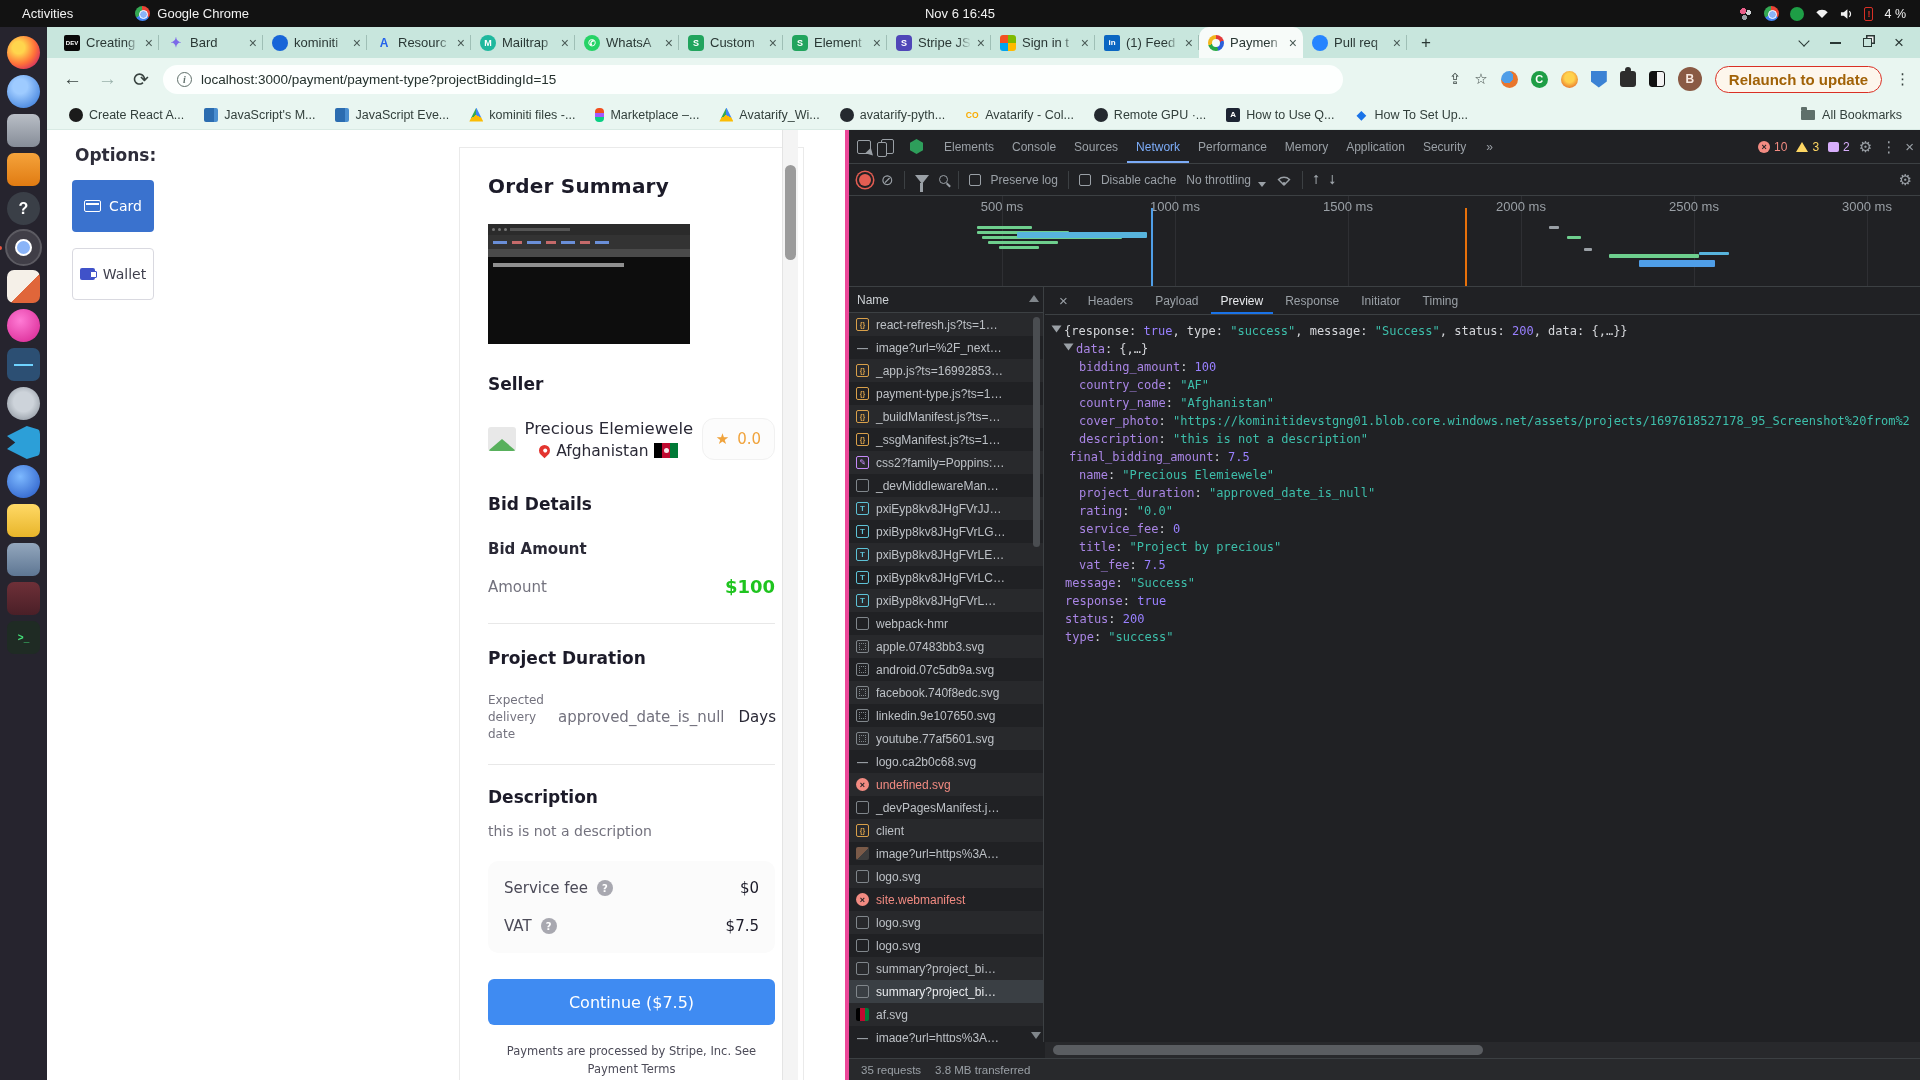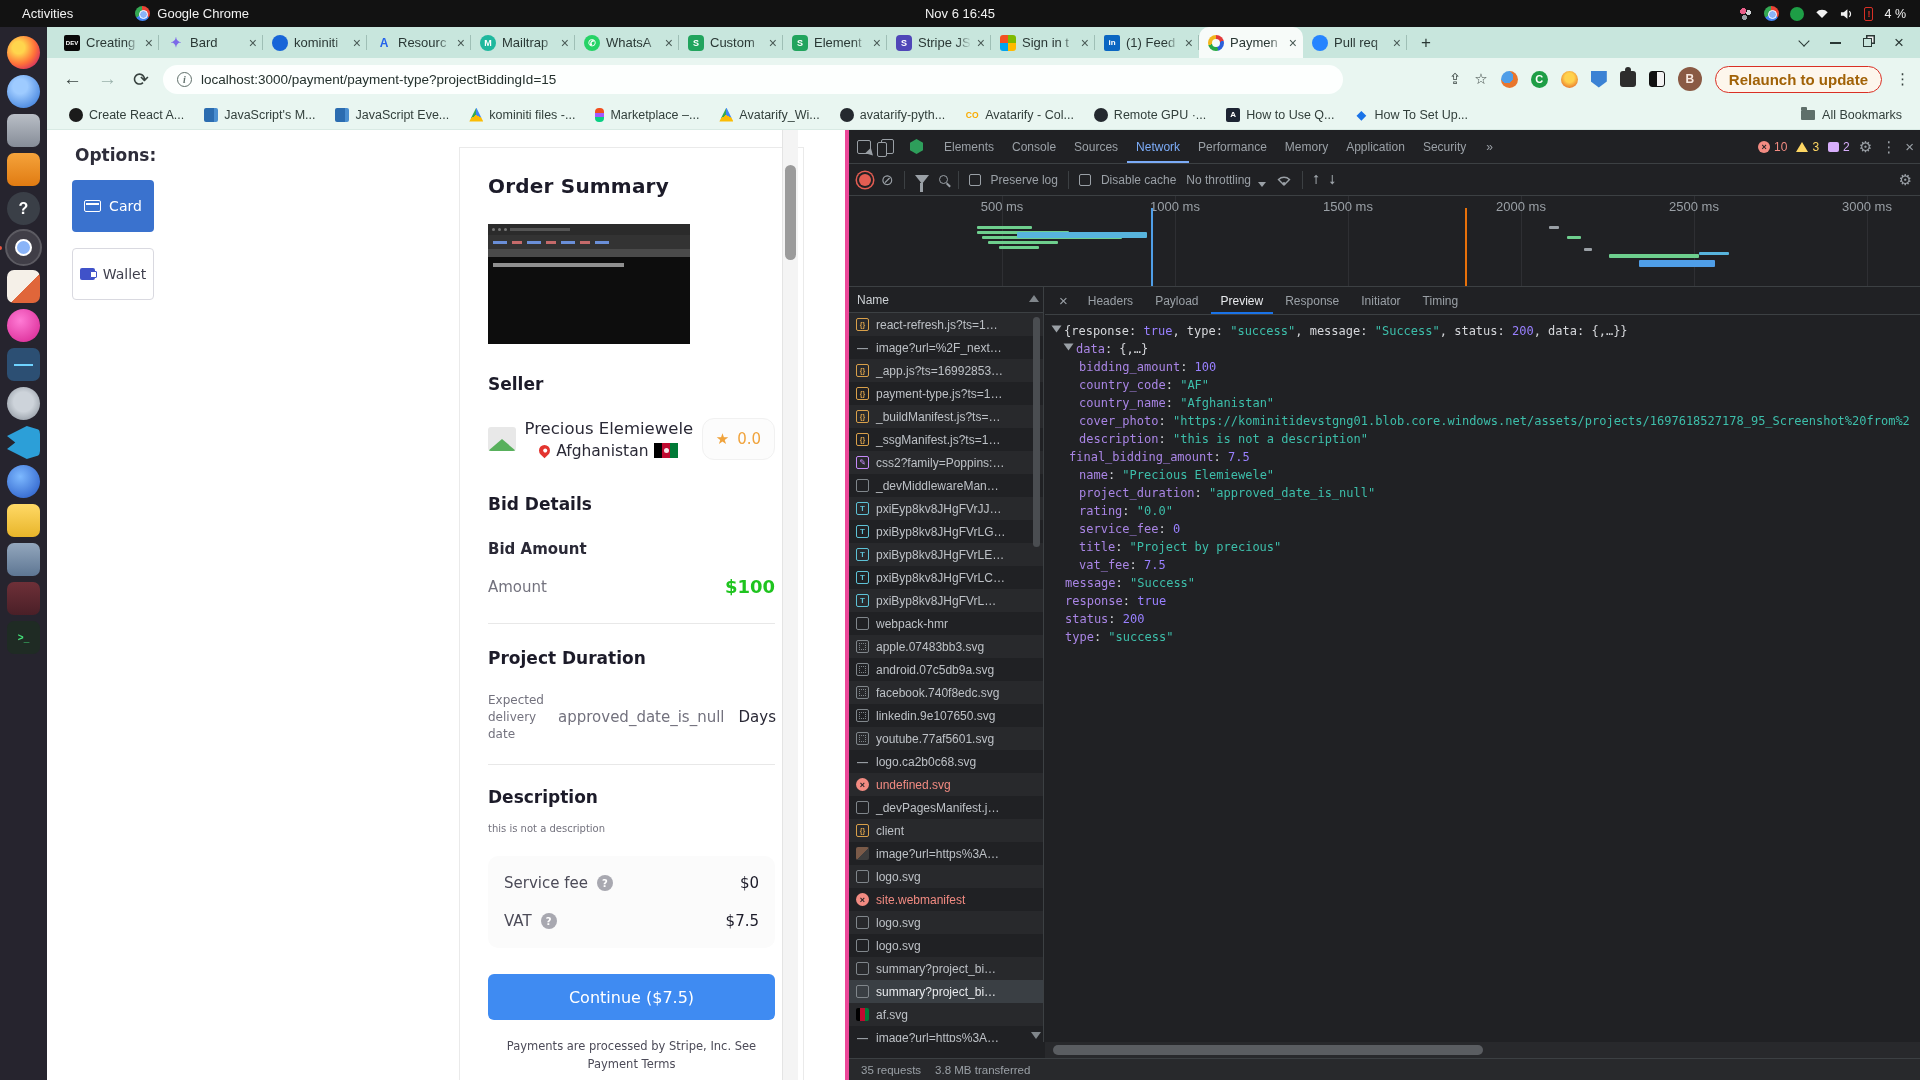--- a/index.html
+++ b/index.html
@@ -150,21 +150,21 @@
   .star{color:#f0a33c;font-size:15px}
   .sub-h{font-size:15px;font-weight:700;color:#2a2936;margin-top:26px}
   .amt-row{display:flex;justify-content:space-between;align-items:center;margin-top:18px}
   .amt-label{font-size:15px;color:#73727e}
   .amt-val{font-size:18px;font-weight:700;color:#1fc41f}
   .hr{height:1px;background:#e8e8e8;margin-top:26px}
   .dur-row{display:flex;align-items:center;gap:14px;margin-top:24px}
   .dur-label{font-size:12px;color:#73727e;width:72px;line-height:1.4}
   .dur-val{font-size:15px;color:#73727e;flex:1}
   .dur-unit{font-size:15px;color:#2a2936}
-  .desc-text{font-size:10px;color:#73727e;margin-top:16px}
+  .desc-text{font-size:14px;color:#73727e;margin-top:16px}
   .fee-box{background:#fbfbfb;border-radius:10px;margin-top:22px;padding:18px 16px}
   .fee-row{display:flex;align-items:center;margin-bottom:20px}
   .fee-row:last-child{margin-bottom:0}
   .fee-name{font-size:15px;color:#4c4b58}
   .qmark{width:16px;height:16px;border-radius:50%;background:#a8a8b0;color:#fff;font-size:10px;font-weight:700;display:inline-flex;align-items:center;justify-content:center;margin-left:9px}
   .fee-val{margin-left:auto;font-size:15px;color:#1c1b29}
   #continue-btn{margin-top:26px;width:100%;height:46px;background:#3f8bf2;border:none;border-radius:6px;color:#fff;font-size:16px;font-family:inherit;cursor:pointer}
   .stripe-note{margin:18px auto 0;width:250px;text-align:center;font-size:11.5px;color:#4c4b58;line-height:1.5}
 
   

